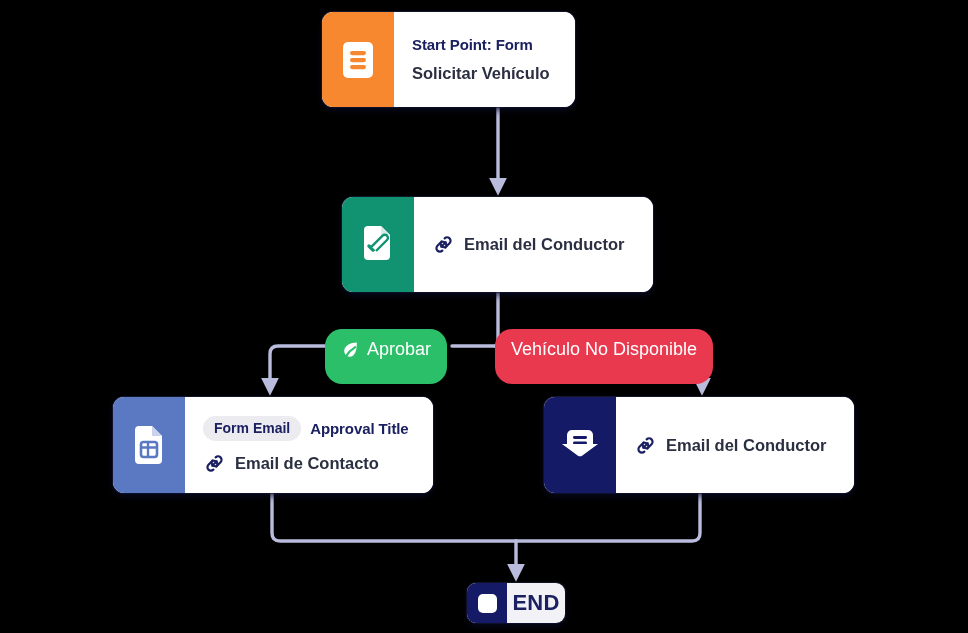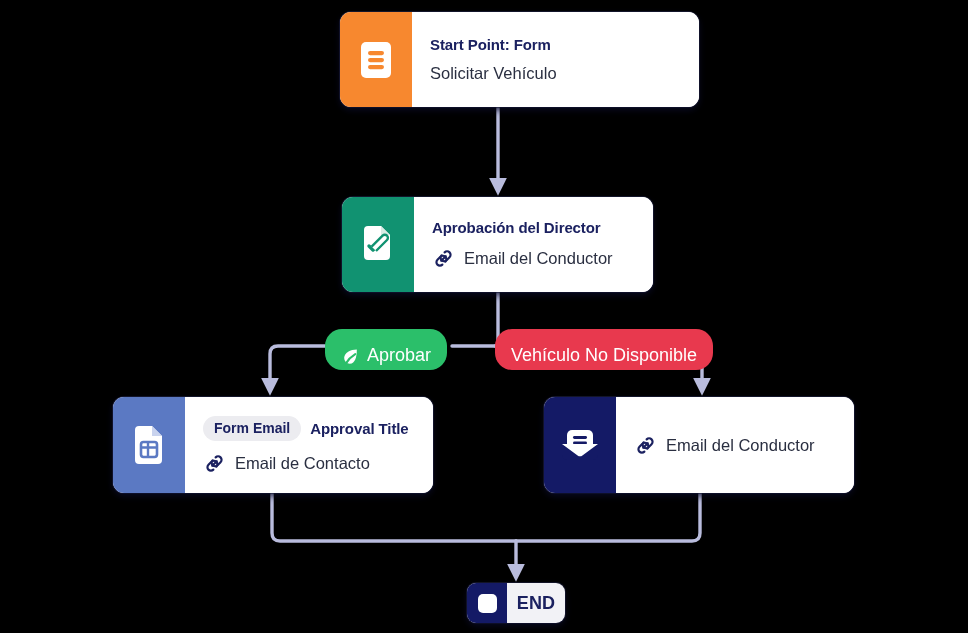--- a/index.html
+++ b/index.html
@@ -67,38 +67,39 @@
     display: flex;
     align-items: center;
     gap: 9px;
     font-size: 16px;
     color: #262b3d;
     white-space: nowrap;
   }
   .node-sub-text {
     font-size: 16.5px;
     color: #2a2f41;
+    font-weight: bold;
   }
   .title-row {
     display: flex;
     align-items: center;
     gap: 9px;
   }
   .chip {
     background: #ececf0;
     color: #1b2160;
     font-size: 14px;
     font-weight: bold;
     border-radius: 13px;
     padding: 4px 11px 5px 11px;
     white-space: nowrap;
   }
 
   
-  #node-start      { left: 340px; top: 12px;  width: 359px; height: 95px; }
+  #node-start      { left: 322px; top: 12px;  width: 253px; height: 95px; }
   #node-approval   { left: 342px; top: 197px; width: 311px; height: 95px; }
   #node-report     { left: 113px; top: 397px; width: 320px; height: 96px; }
   #node-notify     { left: 544px; top: 397px; width: 310px; height: 96px; }
 
   
   #node-end {
     position: absolute;
     left: 467px;
     top: 583px;
     width: 98px;
@@ -115,41 +116,41 @@
     width: 40px;
     display: flex;
     align-items: center;
     justify-content: center;
   }
   #node-end .end-label {
     flex: 1 1 auto;
     display: flex;
     align-items: center;
     justify-content: center;
-    font-size: 18px;
+    font-size: 22px;
     font-weight: bold;
     color: #1b2160;
     letter-spacing: 0.2px;
   }
   .end-square {
     width: 19px;
     height: 19px;
     background: #ffffff;
     border-radius: 5px;
   }
 
   
   .badge {
     position: absolute;
     display: flex;
-    align-items: flex-end;
+    align-items: flex-start;
     gap: 7px;
     border-radius: 17px;
     height: 33px;
-    padding: 4px 16px;
+    padding: 11px 16px;
     color: #ffffff;
     font-size: 18px;
     white-space: nowrap;
   }
   #badge-approve {
     left: 325px;
     top: 329px;
     background: #2bbf6a;
   }
   #badge-unavailable {
@@ -211,100 +212,99 @@
     </div>
   </div>
 
   <div class="node" id="node-approval">
     <div class="node-icon" style="background:#119271">
       <svg class="icon-svg" width="36" height="40" viewBox="0 0 36 40">
         <path d="M4 5 a4 4 0 0 1 4-4 h13 l9 9 v21 a4 4 0 0 1 -4 4 h-18 a4 4 0 0 1 -4 -4 z" fill="#ffffff"></path>
         <path d="M21 1 l9 9 h-9 z" fill="#d8ece5"></path>
         <path d="M9 21 l4 4 l9 -10" fill="none" stroke="#119271" stroke-width="3.4" stroke-linecap="round" stroke-linejoin="round"></path>
         <path d="M16 26 l11 -11 a3.1 3.1 0 0 0 -4.4 -4.4 l-11 11" fill="#ffffff" stroke="#119271" stroke-width="2.4" stroke-linejoin="round"></path>
-      </svg>
-    </div>
-    <div class="node-body">
-      <div class="node-title">Aprobación del Director</div>
-      <div class="node-sub">
-        <svg class="icon-svg" width="23" height="23" viewBox="0 0 24 24">
-          <g fill="none" stroke="#1b2160" stroke-width="2.3" stroke-linecap="round">
-            <path d="M9.6 14.4 l4.8 -4.8"></path>
-            <path d="M13.2 5.6 a3.6 3.6 0 0 1 5.1 5.1 l-3.1 3.1 a3.6 3.6 0 0 1 -5.1 -5.1"></path>
-            <path d="M10.8 18.4 a3.6 3.6 0 0 1 -5.1 -5.1 l3.1 -3.1 a3.6 3.6 0 0 1 5.1 5.1"></path>
-          </g>
-        </svg>
-        <span class="node-sub-text">Email del Conductor</span>
-      </div>
-    </div>
-  </div>
-
-  <div class="badge" id="badge-approve">
-    <svg class="icon-svg" width="19" height="19" viewBox="0 0 24 24">
-      <path d="M20 3 C12 3 4 7 4 14 a7 7 0 0 0 7 7 c7 0 9 -9 9 -18 z" fill="#ffffff"></path>
-      <path d="M6 21 C9 16 13 12 18 9" fill="none" stroke="#2bbf6a" stroke-width="2.6" stroke-linecap="round"></path>
-    </svg>
-    <span class="badge-label">Aprobar</span>
-  </div>
-
-  <div class="badge" id="badge-unavailable">
-    <span class="badge-label">Vehículo No Disponible</span>
-  </div>
-
-  <div class="node" id="node-report">
-    <div class="node-icon" style="background:#5b79c3">
-      <svg class="icon-svg" width="34" height="40" viewBox="0 0 34 40">
-        <path d="M3 5 a4 4 0 0 1 4-4 h13 l10 10 v24 a4 4 0 0 1 -4 4 h-19 a4 4 0 0 1 -4 -4 z" fill="#ffffff"></path>
-        <path d="M20 1 l10 10 h-10 z" fill="#c9d3ee"></path>
-        <rect x="9" y="17" width="16" height="15" rx="2.4" fill="none" stroke="#5b79c3" stroke-width="2.6"></rect>
-        <path d="M9 22.5 h16 M16 17 v15" stroke="#5b79c3" stroke-width="2.4"></path>
-      </svg>
-    </div>
-    <div class="node-body">
-      <div class="title-row">
-        <span class="chip">Form Email</span>
-        <span class="node-title">Approval Title</span>
-      </div>
-      <div class="node-sub">
-        <svg class="icon-svg" width="23" height="23" viewBox="0 0 24 24">
-          <g fill="none" stroke="#1b2160" stroke-width="2.3" stroke-linecap="round">
-            <path d="M9.6 14.4 l4.8 -4.8"></path>
-            <path d="M13.2 5.6 a3.6 3.6 0 0 1 5.1 5.1 l-3.1 3.1 a3.6 3.6 0 0 1 -5.1 -5.1"></path>
-            <path d="M10.8 18.4 a3.6 3.6 0 0 1 -5.1 -5.1 l3.1 -3.1 a3.6 3.6 0 0 1 5.1 5.1"></path>
-          </g>
-        </svg>
-        <span class="node-sub-text">Email de Contacto</span>
-      </div>
-    </div>
-  </div>
-
-  <div class="node" id="node-notify">
-    <div class="node-icon" style="background:#141a66">
-      <svg class="icon-svg" width="42" height="36" viewBox="0 0 42 36">
-        <rect x="8" y="3" width="26" height="19" rx="5" fill="#ffffff"></rect>
-        <rect x="14" y="9" width="14" height="2.9" rx="1.45" fill="#141a66"></rect>
-        <rect x="14" y="14.5" width="14" height="2.9" rx="1.45" fill="#141a66"></rect>
-        <path d="M3 17 h36 v11 a5 5 0 0 1 -5 5 h-26 a5 5 0 0 1 -5 -5 z" fill="#141a66"></path>
-        <path d="M3 17 h36 l-15.6 11.4 a4 4 0 0 1 -4.8 0 z" fill="#ffffff"></path>
       </svg>
     </div>
     <div class="node-body">
       <div class="node-sub">
         <svg class="icon-svg" width="23" height="23" viewBox="0 0 24 24">
           <g fill="none" stroke="#1b2160" stroke-width="2.3" stroke-linecap="round">
             <path d="M9.6 14.4 l4.8 -4.8"></path>
             <path d="M13.2 5.6 a3.6 3.6 0 0 1 5.1 5.1 l-3.1 3.1 a3.6 3.6 0 0 1 -5.1 -5.1"></path>
             <path d="M10.8 18.4 a3.6 3.6 0 0 1 -5.1 -5.1 l3.1 -3.1 a3.6 3.6 0 0 1 5.1 5.1"></path>
           </g>
         </svg>
         <span class="node-sub-text">Email del Conductor</span>
       </div>
     </div>
   </div>
 
+  <div class="badge" id="badge-approve">
+    <svg class="icon-svg" width="19" height="19" viewBox="0 0 24 24">
+      <path d="M20 3 C12 3 4 7 4 14 a7 7 0 0 0 7 7 c7 0 9 -9 9 -18 z" fill="#ffffff"></path>
+      <path d="M6 21 C9 16 13 12 18 9" fill="none" stroke="#2bbf6a" stroke-width="2.6" stroke-linecap="round"></path>
+    </svg>
+    <span class="badge-label">Aprobar</span>
+  </div>
+
+  <div class="badge" id="badge-unavailable">
+    <span class="badge-label">Vehículo No Disponible</span>
+  </div>
+
+  <div class="node" id="node-report">
+    <div class="node-icon" style="background:#5b79c3">
+      <svg class="icon-svg" width="34" height="40" viewBox="0 0 34 40">
+        <path d="M3 5 a4 4 0 0 1 4-4 h13 l10 10 v24 a4 4 0 0 1 -4 4 h-19 a4 4 0 0 1 -4 -4 z" fill="#ffffff"></path>
+        <path d="M20 1 l10 10 h-10 z" fill="#c9d3ee"></path>
+        <rect x="9" y="17" width="16" height="15" rx="2.4" fill="none" stroke="#5b79c3" stroke-width="2.6"></rect>
+        <path d="M9 22.5 h16 M16 17 v15" stroke="#5b79c3" stroke-width="2.4"></path>
+      </svg>
+    </div>
+    <div class="node-body">
+      <div class="title-row">
+        <span class="chip">Form Email</span>
+        <span class="node-title">Approval Title</span>
+      </div>
+      <div class="node-sub">
+        <svg class="icon-svg" width="23" height="23" viewBox="0 0 24 24">
+          <g fill="none" stroke="#1b2160" stroke-width="2.3" stroke-linecap="round">
+            <path d="M9.6 14.4 l4.8 -4.8"></path>
+            <path d="M13.2 5.6 a3.6 3.6 0 0 1 5.1 5.1 l-3.1 3.1 a3.6 3.6 0 0 1 -5.1 -5.1"></path>
+            <path d="M10.8 18.4 a3.6 3.6 0 0 1 -5.1 -5.1 l3.1 -3.1 a3.6 3.6 0 0 1 5.1 5.1"></path>
+          </g>
+        </svg>
+        <span class="node-sub-text">Email de Contacto</span>
+      </div>
+    </div>
+  </div>
+
+  <div class="node" id="node-notify">
+    <div class="node-icon" style="background:#141a66">
+      <svg class="icon-svg" width="42" height="36" viewBox="0 0 42 36">
+        <rect x="8" y="3" width="26" height="19" rx="5" fill="#ffffff"></rect>
+        <rect x="14" y="9" width="14" height="2.9" rx="1.45" fill="#141a66"></rect>
+        <rect x="14" y="14.5" width="14" height="2.9" rx="1.45" fill="#141a66"></rect>
+        <path d="M3 17 h36 v11 a5 5 0 0 1 -5 5 h-26 a5 5 0 0 1 -5 -5 z" fill="#141a66"></path>
+        <path d="M3 17 h36 l-15.6 11.4 a4 4 0 0 1 -4.8 0 z" fill="#ffffff"></path>
+      </svg>
+    </div>
+    <div class="node-body">
+      <div class="node-sub">
+        <svg class="icon-svg" width="23" height="23" viewBox="0 0 24 24">
+          <g fill="none" stroke="#1b2160" stroke-width="2.3" stroke-linecap="round">
+            <path d="M9.6 14.4 l4.8 -4.8"></path>
+            <path d="M13.2 5.6 a3.6 3.6 0 0 1 5.1 5.1 l-3.1 3.1 a3.6 3.6 0 0 1 -5.1 -5.1"></path>
+            <path d="M10.8 18.4 a3.6 3.6 0 0 1 -5.1 -5.1 l3.1 -3.1 a3.6 3.6 0 0 1 5.1 5.1"></path>
+          </g>
+        </svg>
+        <span class="node-sub-text">Email del Conductor</span>
+      </div>
+    </div>
+  </div>
+
   <div id="node-end">
     <div class="end-icon" style="background:#141a66">
       <div class="end-square"></div>
     </div>
     <div class="end-label">END</div>
   </div>
 
 </div>
 
 </body></html>

